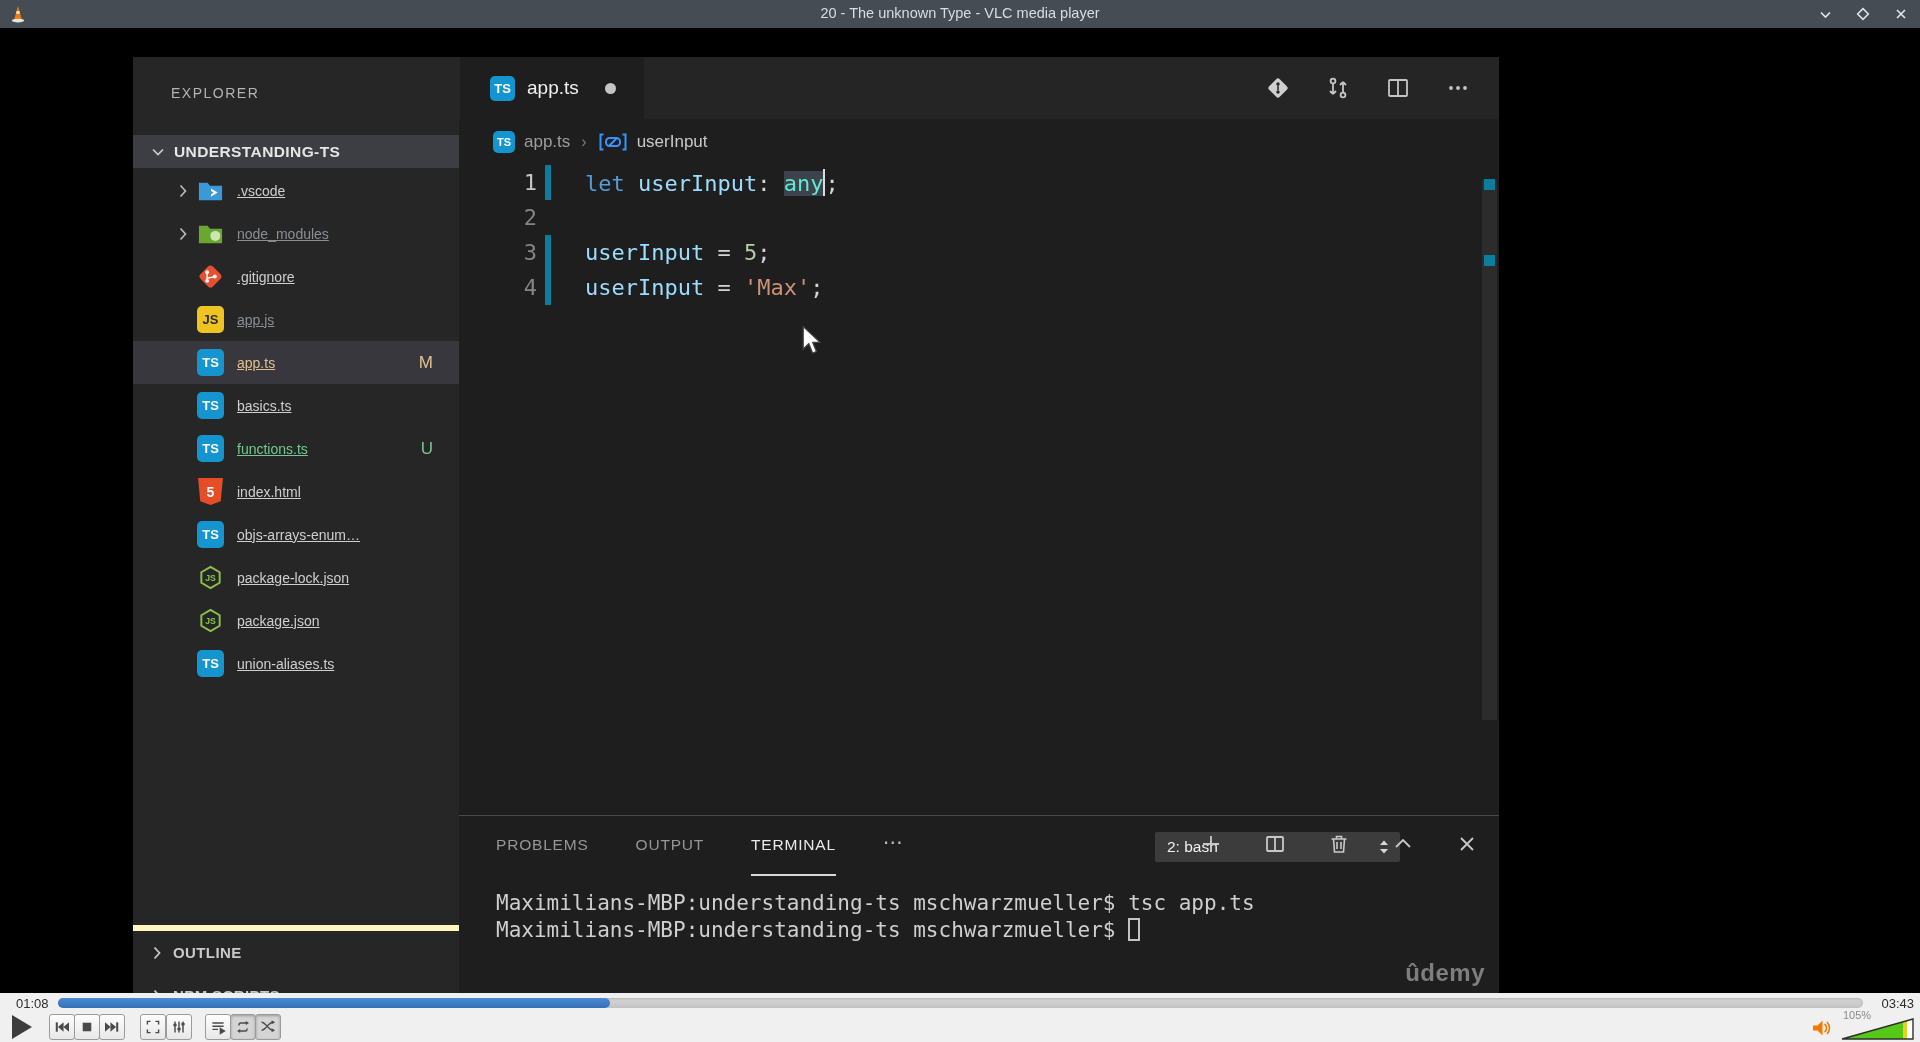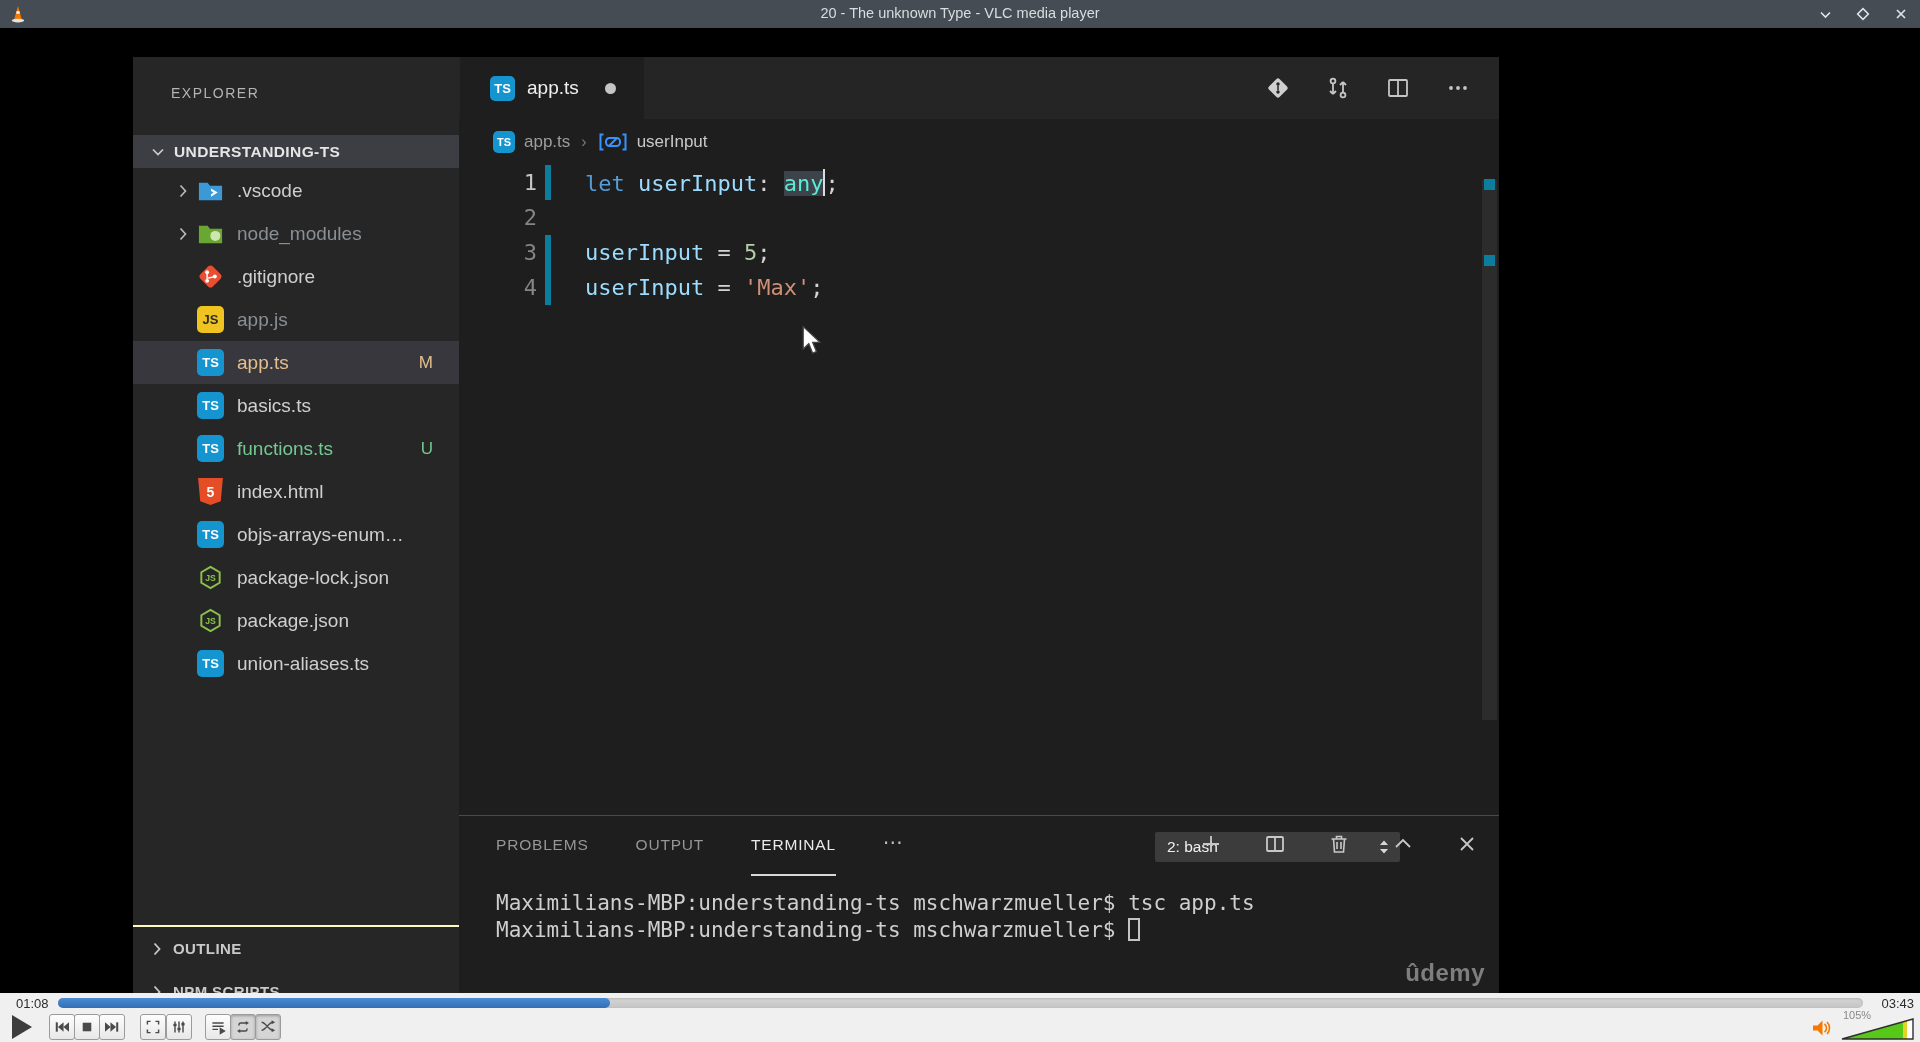--- a/index.html
+++ b/index.html
@@ -34,28 +34,28 @@
   .frow { position:relative; height:43px; display:flex; align-items:center; }
   .frow.sel-row { background:#37373d; }
   .tchev { position:absolute; left:40px; }
   .ficon { position:absolute; left:64px; width:27px; height:27px; display:flex; align-items:center;
            justify-content:center; font-weight:bold; border-radius:5px; font-size:13px; }
   .ficon svg { display:block; }
   .i-ts  { background:#1595cf; color:#fff; }
   .i-js  { background:#efc421; color:#2b2b2b; }
   .i-html{ background:#e44d26; color:#fff; font-size:14px; border-radius:0;
            clip-path:polygon(4% 0,96% 0,88% 86%,50% 100%,12% 86%); }
-  .fname { margin-left:104px; font-size:19px; color:#cfcfcf; white-space:nowrap; }
+  .fname { margin-left:104px; font-size:14px; color:#cfcfcf; white-space:nowrap;text-decoration:underline; }
   .fname.dim { color:#8a8f94; }
   .fname.mod { color:#e2c08d; }
   .fname.untracked { color:#73c991; }
   .fbadge { position:absolute; right:26px; font-size:17px; }
   .fbadge.mod { color:#e2c08d; }
   .fbadge.untracked { color:#73c991; }
-  .side-bottom { position:absolute; top:868px; left:0; right:0; border-top:2px solid #fef9c3; }
+  .side-bottom { position:absolute; top:868px; left:0; right:0; border-top:6px solid #fef9c3; }
   .brow { height:43px; display:flex; align-items:center; }
   .brow .blabel { font-weight:bold; font-size:15px; color:#c9c9c9; letter-spacing:.4px; margin-left:6px; }
   .brow svg { margin-left:14px; }
 
   
   .editor { position:absolute; left:326px; right:0; top:0; bottom:0; background:#1e1e1e; }
   .tabbar { position:absolute; top:0; left:0; right:0; height:62px; background:#252526; }
   .tab { position:absolute; left:1px; top:0; width:184px; height:62px; background:#1e1e1e;
          display:flex; align-items:center; padding-left:30px; }
   .tab .ficon { position:static; width:25px; height:25px; }

